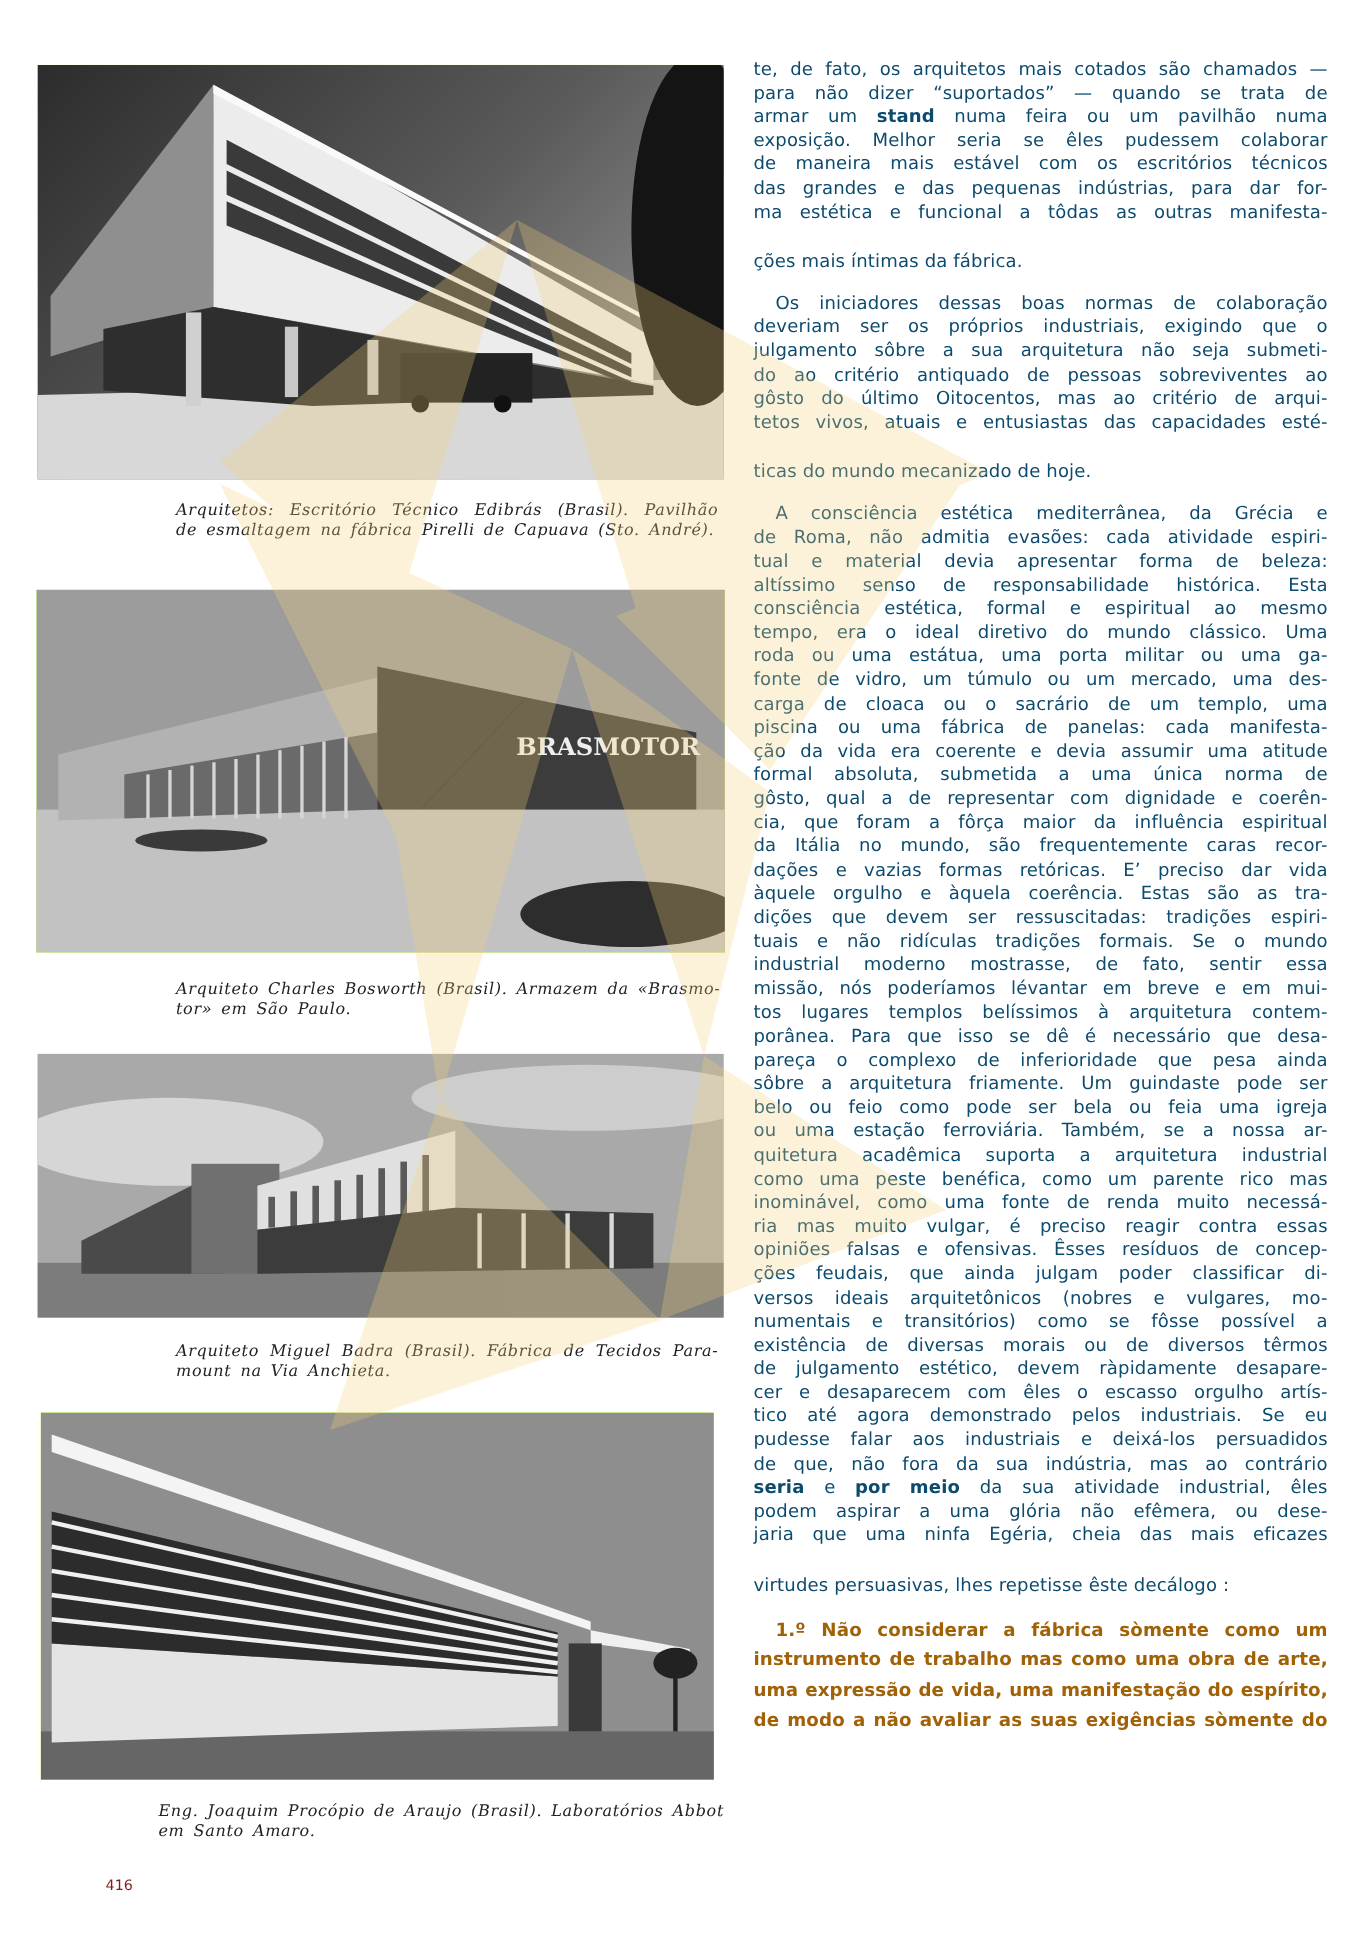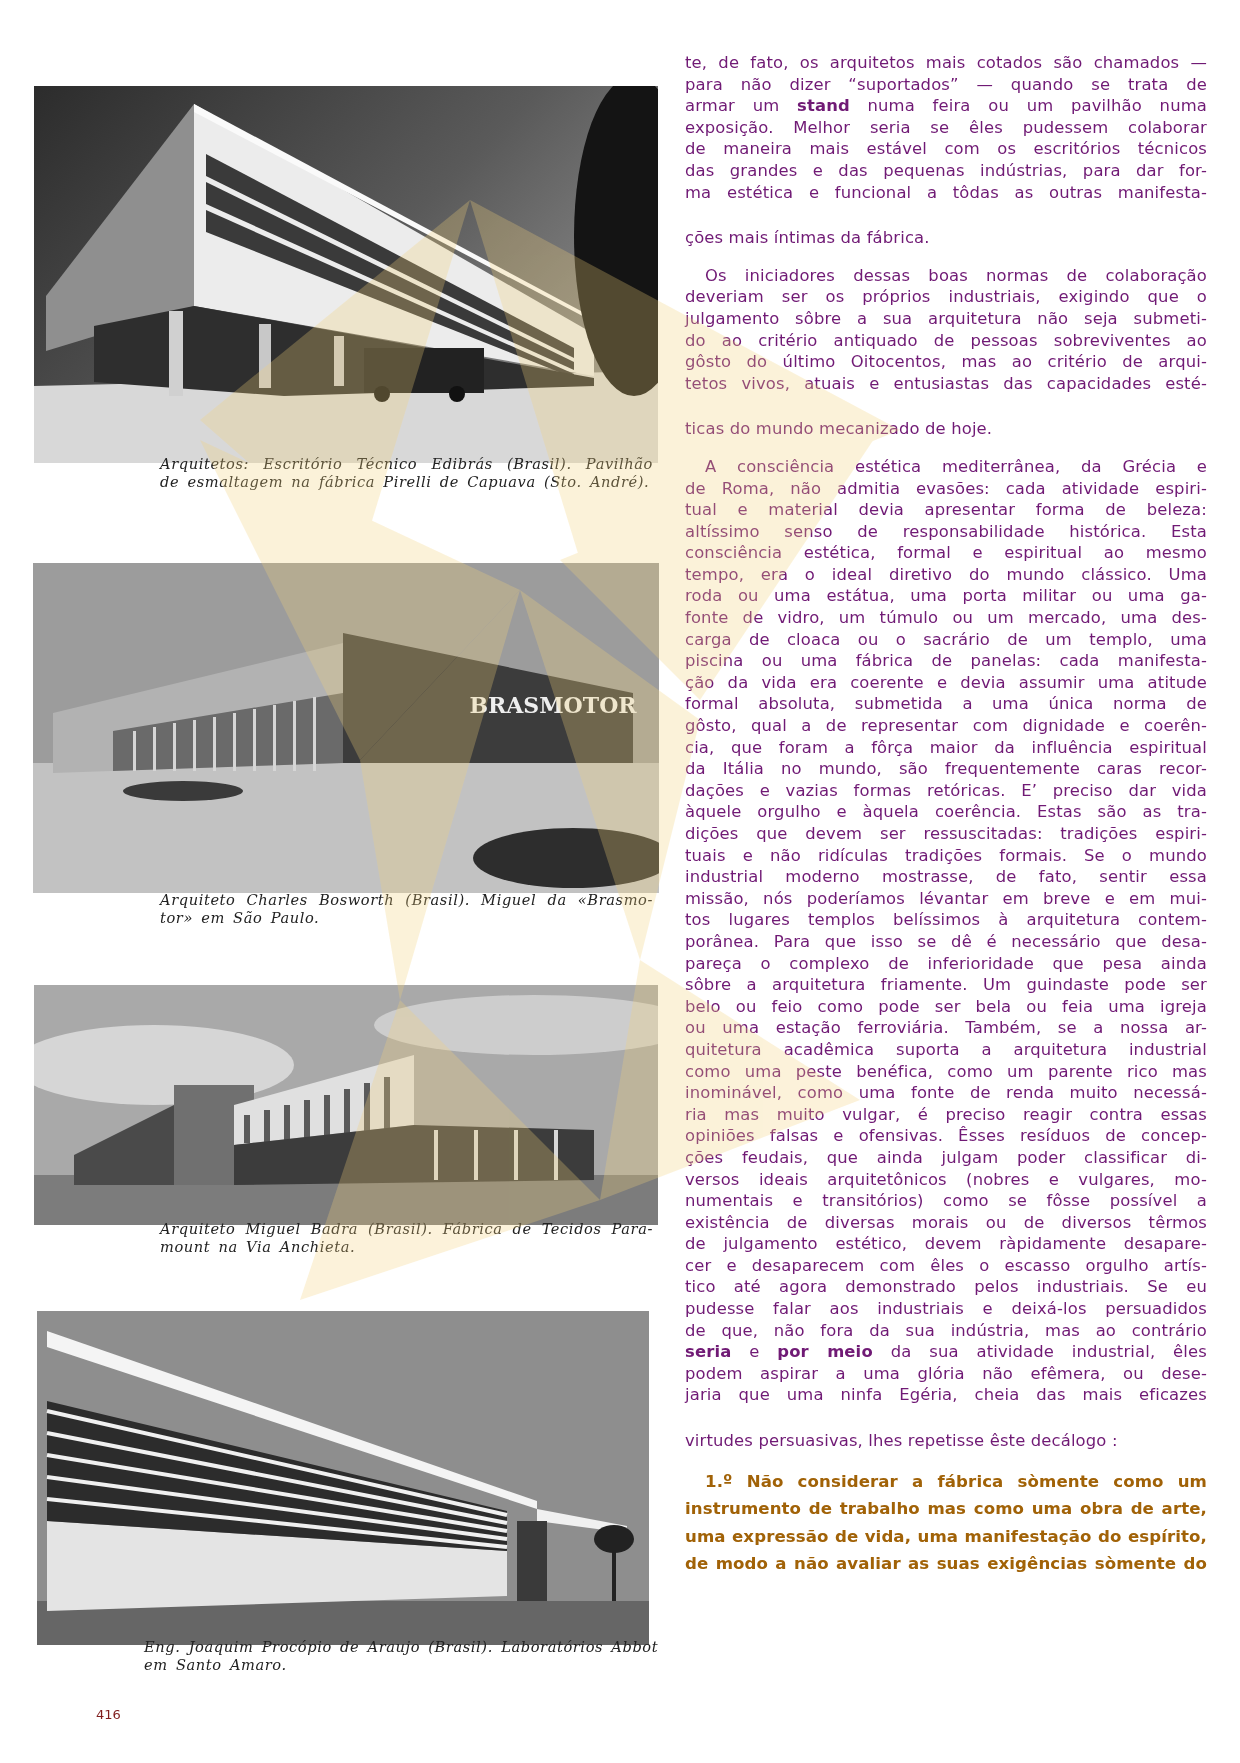--- a/index.html
+++ b/index.html
@@ -22,21 +22,20 @@
       width: 1240px; height: 1763px;
       pointer-events: none;
       z-index: 3;
     }
     
     .photo {
       position: absolute;
       background: #bef264;
       overflow: hidden;
       z-index: 1;
-      margin-top: 27px;
     }
     .photo svg { display: block; width: 100%; height: 100%; }
     .caption {
       position: absolute;
       font-family: "DejaVu Serif", serif;
       font-style: italic;
       font-size: 14.6px;
       line-height: 18px;
       color: #222;
       text-align: justify;
@@ -52,21 +51,21 @@
       position: absolute;
       left: 685px;
       top: 52px;
       width: 522px;
       z-index: 2;
     }
     .para {
       margin: 0 0 16px 0;
       font-size: 16.4px;
       line-height: 21.6px;
-      color: #701a75;
+      color: #0c4a6e;
     }
     .para .ln {
       display: block;
       white-space: nowrap;
       text-align: justify;
       text-align-last: justify;
       letter-spacing: 0.15px;
     }
     .para .ln.last {
       text-align-last: left;
@@ -165,21 +164,21 @@
     </g>
 
     <polygon points="310,70 600,130 600,200 310,200" fill="#3c3c3c"></polygon>
     <text x="520" y="150" font-family="DejaVu Serif, serif" font-weight="bold" font-size="22" fill="#eeeeee" text-anchor="middle">BRASMOTOR</text>
 
     <ellipse cx="540" cy="295" rx="100" ry="30" fill="#2d2d2d"></ellipse>
     <ellipse cx="150" cy="228" rx="60" ry="10" fill="#3a3a3a"></ellipse>
   </svg>
 </div>
 <div class="caption" style="left:160px; top:891px; width:493px;">
-  <span class="cl">Arquiteto Charles Bosworth (Brasil).  Miguel da «Brasmo-</span>
+  <span class="cl">Arquiteto Charles Bosworth (Brasil).  Armazem da «Brasmo-</span>
   <span class="cl last">tor» em São Paulo.</span>
 </div>
 
 <div class="photo" style="left:34px; top:958px; width:624px; height:240px;">
   <svg viewBox="0 0 624 240" preserveAspectRatio="none">
     <rect width="624" height="240" fill="#a9a9a9"></rect>
     <ellipse cx="120" cy="80" rx="140" ry="40" fill="#d6d6d6"></ellipse>
     <ellipse cx="500" cy="40" rx="160" ry="30" fill="#cdcdcd"></ellipse>
 
     <rect x="0" y="190" width="624" height="50" fill="#7c7c7c"></rect>

